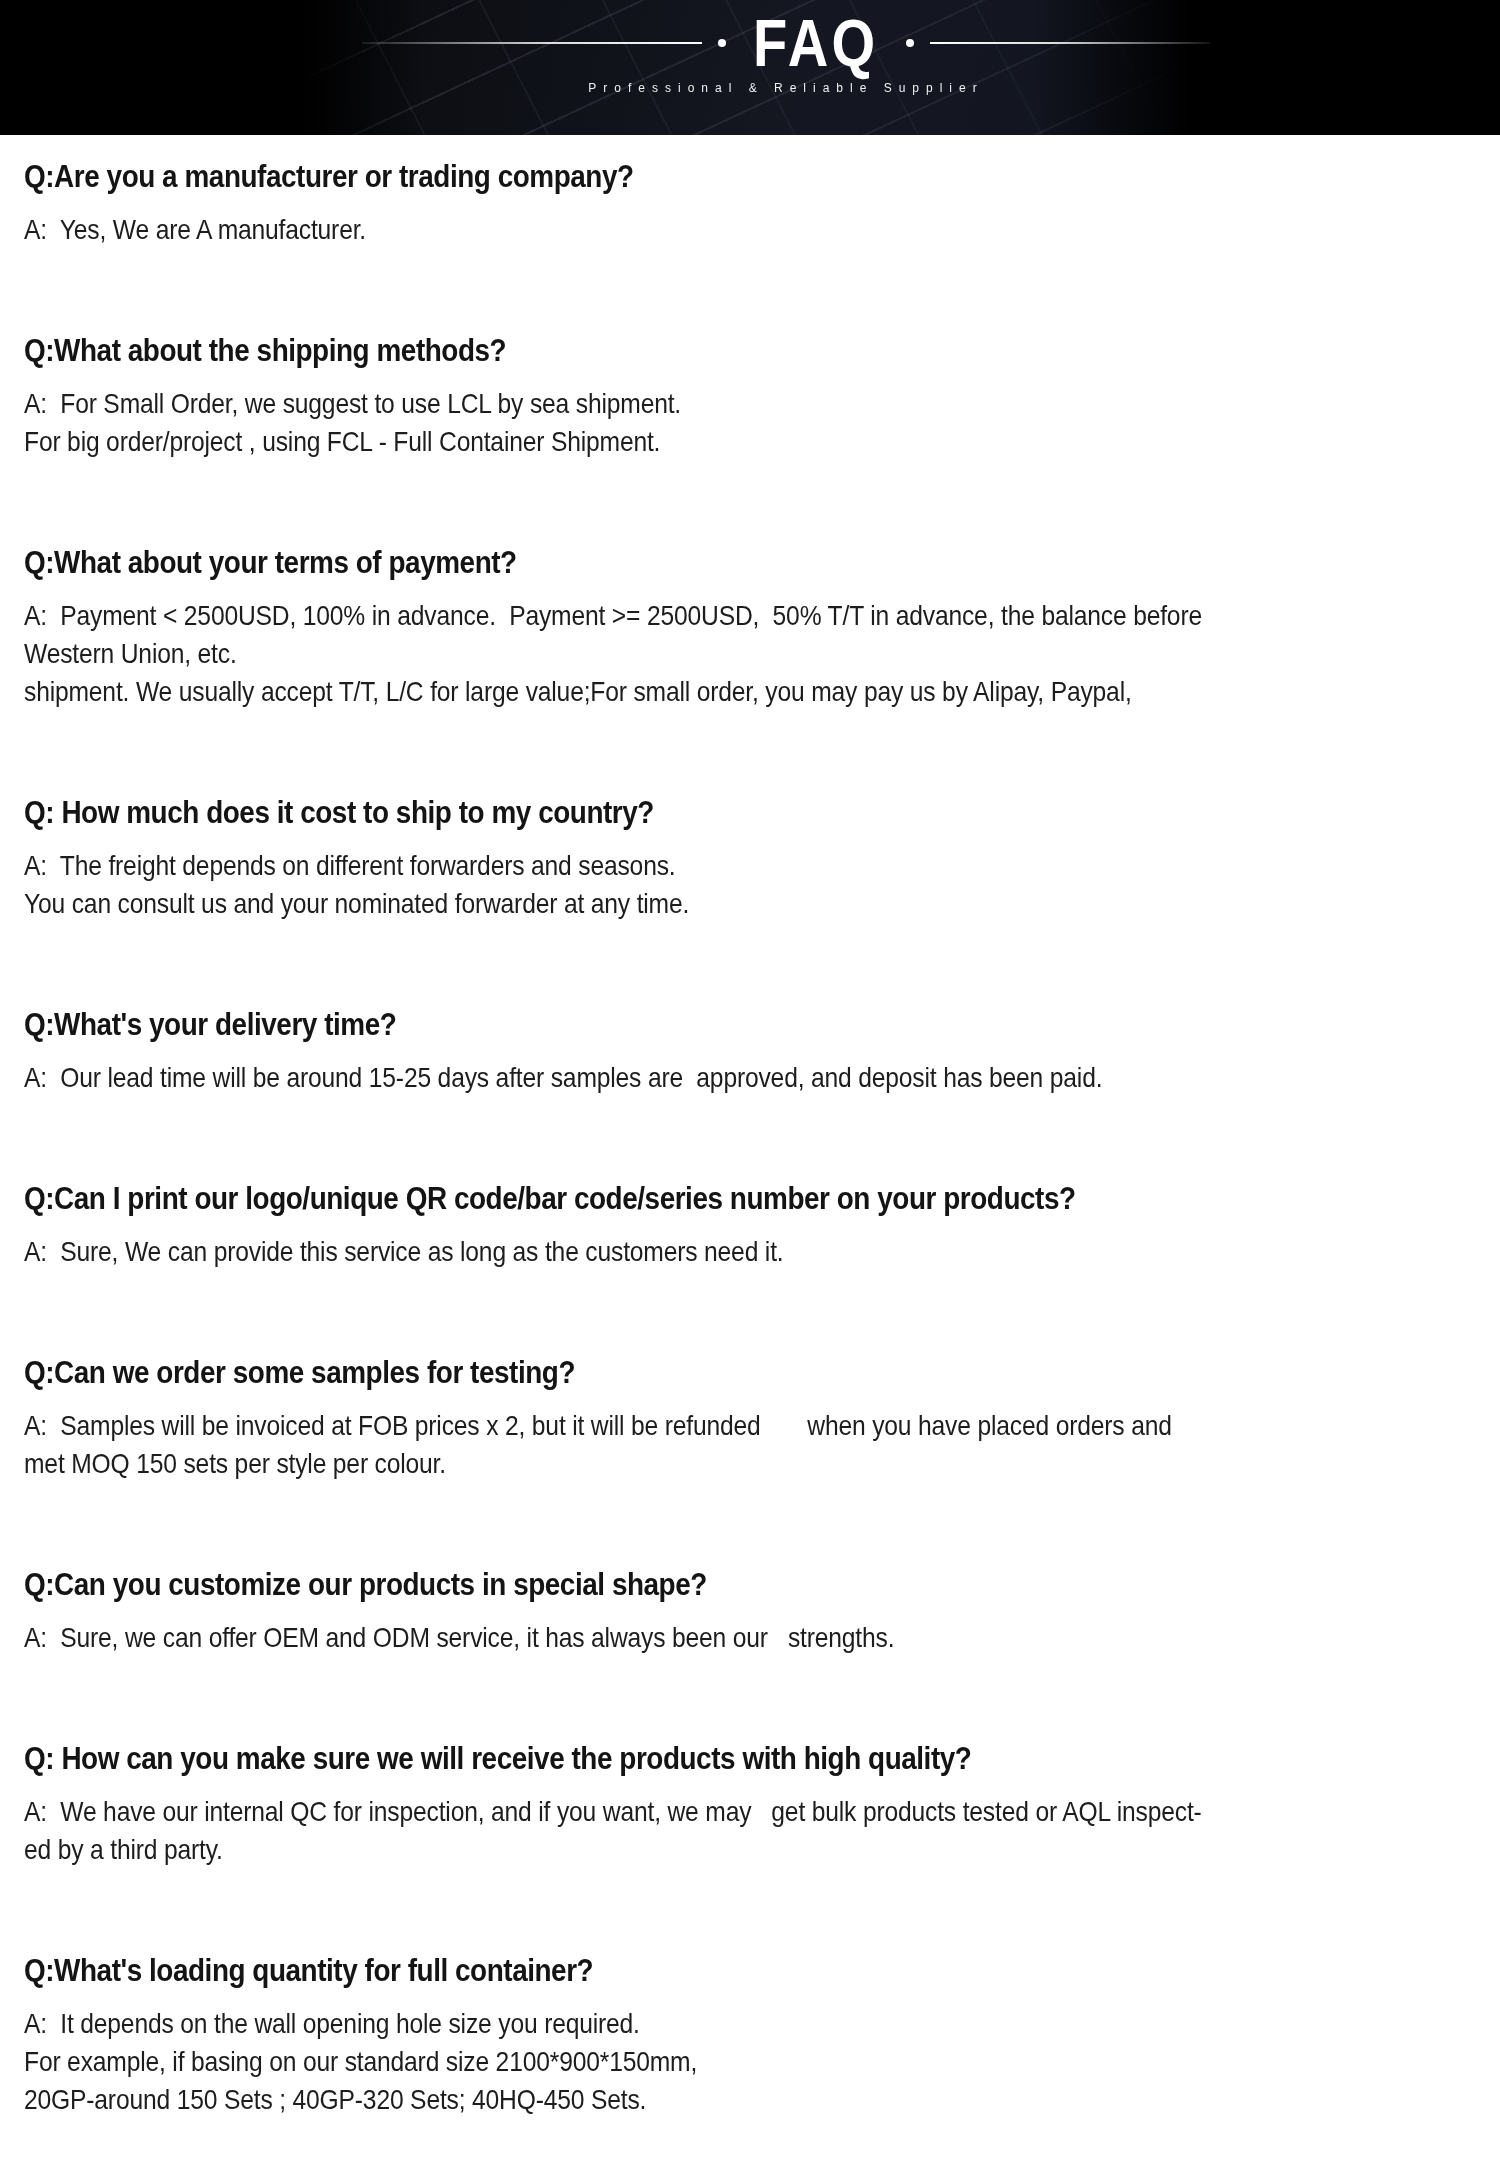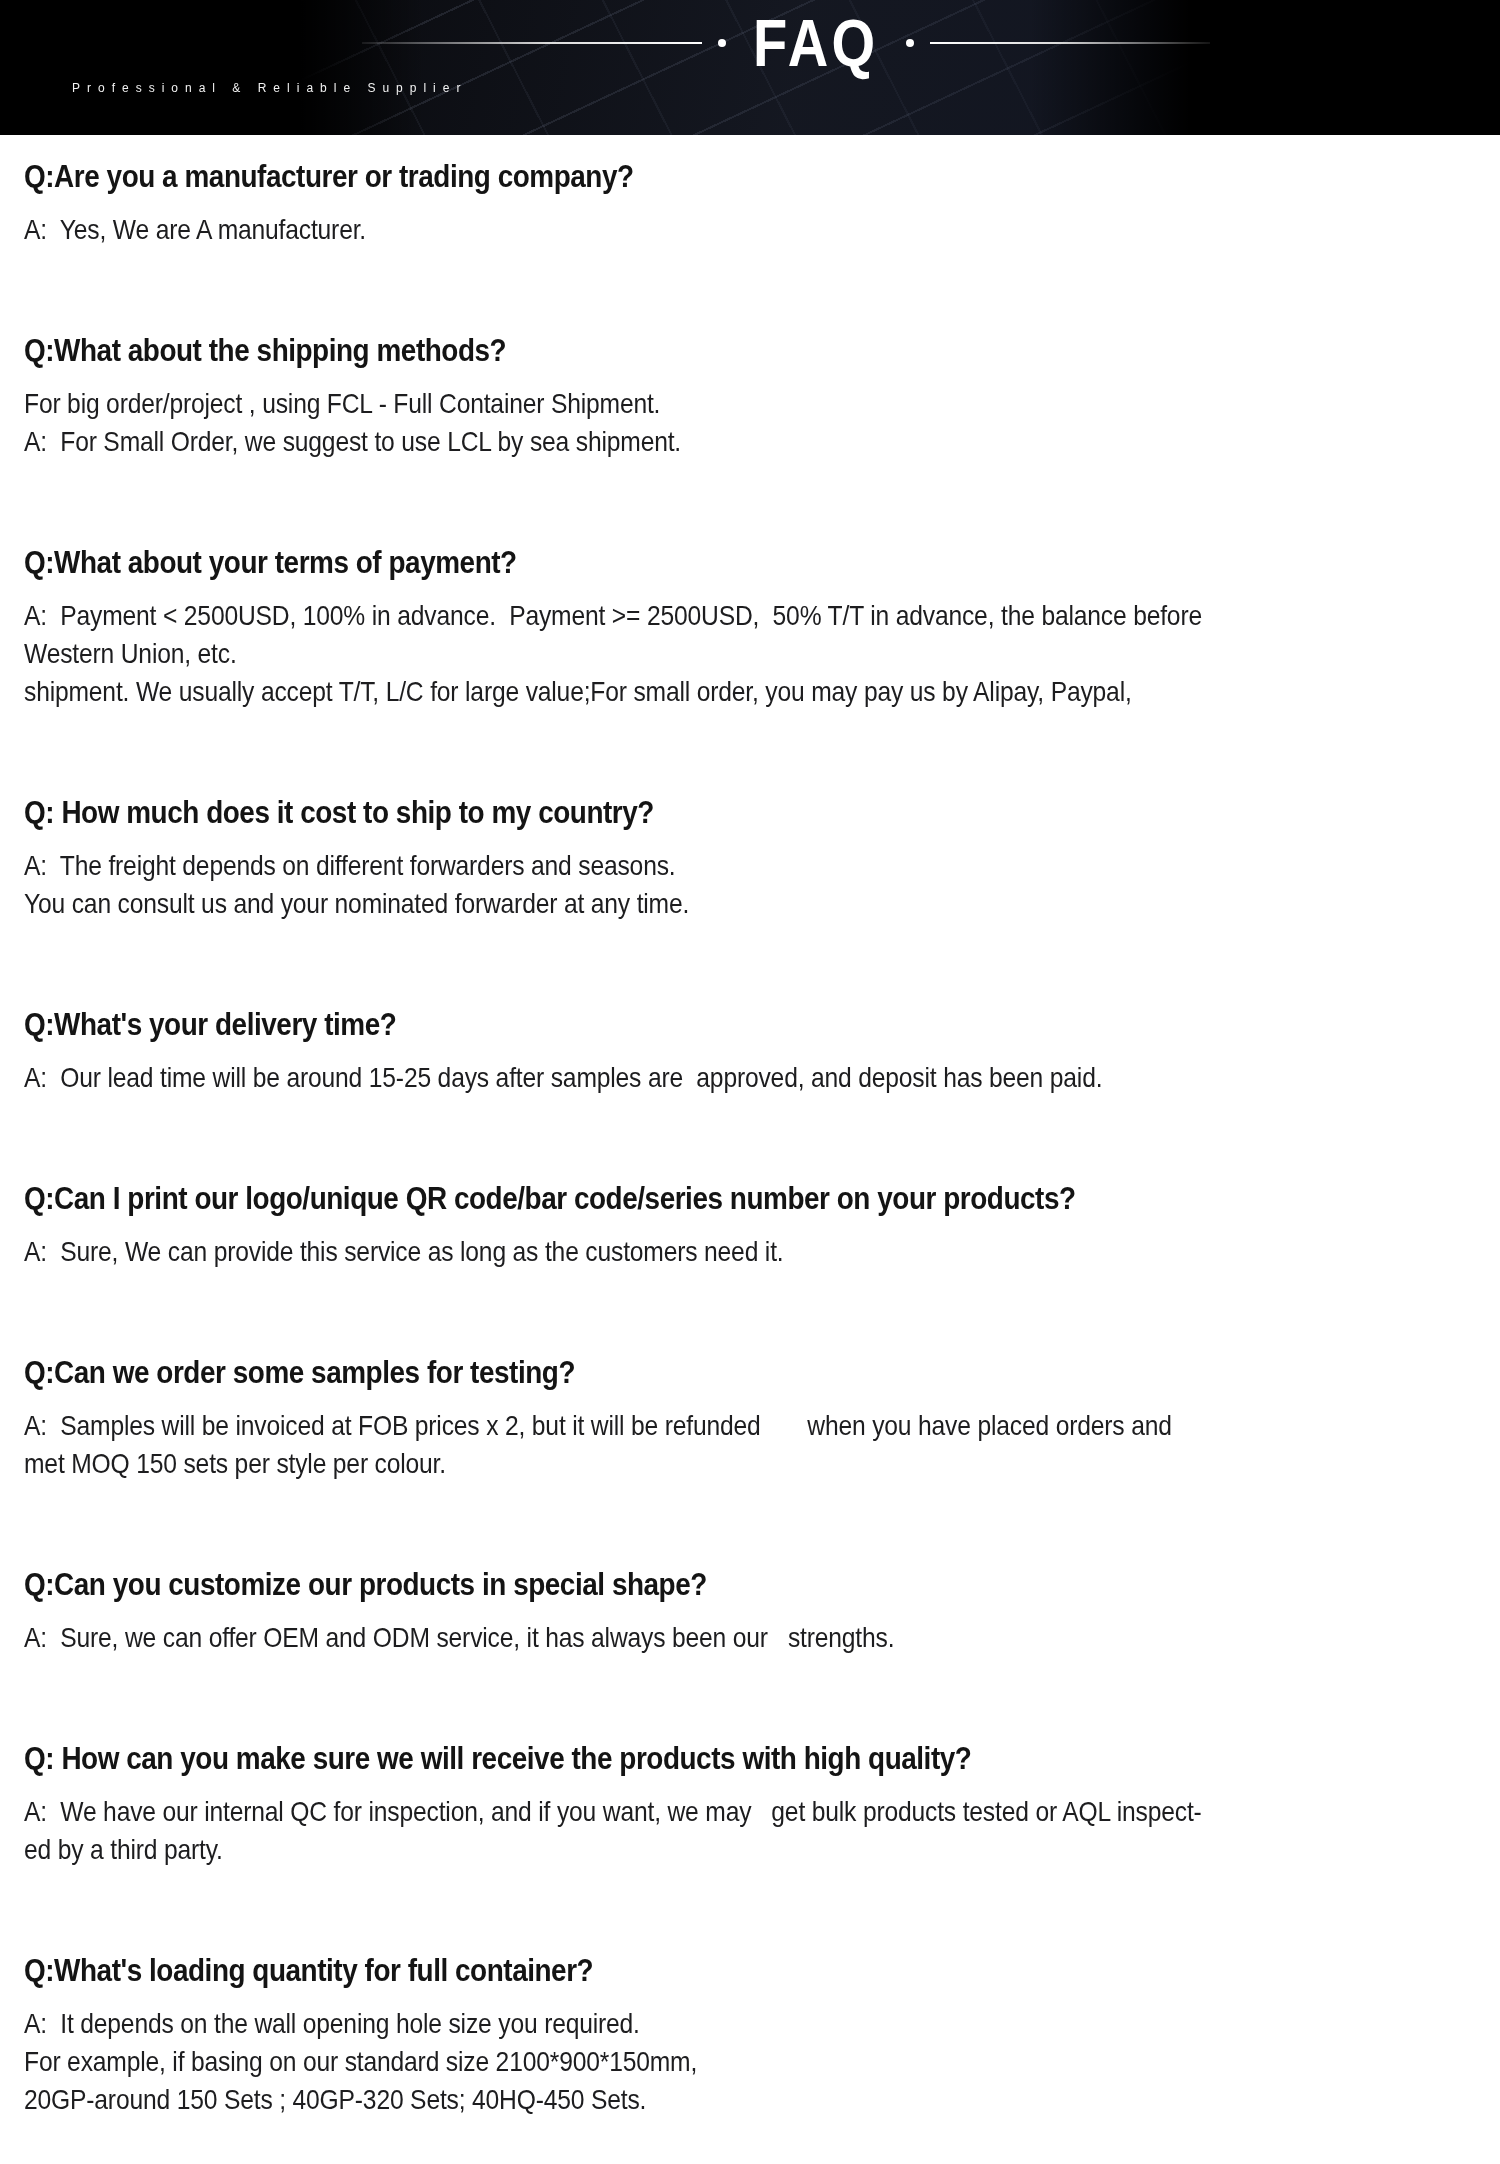--- a/index.html
+++ b/index.html
@@ -41,20 +41,21 @@
     position: absolute;
     inset: 0;
     background: linear-gradient(90deg, #000 0%, rgba(0,0,0,0) 14%, rgba(0,0,0,0) 82%, #000 100%);
   }
   .header-inner {
     position: relative;
     height: 100%;
     padding-left: 72px; 
     display: flex;
     flex-direction: column;
+    align-items: center;
   }
   .title-row {
     margin-top: 10px;
     height: 66px;
     display: flex;
     align-items: center;
     justify-content: center;
     gap: 16px;
   }
   .title-line {
@@ -145,22 +146,22 @@
     <section class="faq-item">
       <h2 class="q"><span class="cond">Q:Are you a manufacturer or trading company?</span></h2>
       <div class="a">
           <div class="a-line"><span class="cond">A:  Yes, We are A manufacturer.</span></div>
         </div>
     </section>
 
     <section class="faq-item">
       <h2 class="q"><span class="cond">Q:What about the shipping methods?</span></h2>
       <div class="a">
+          <div class="a-line"><span class="cond">A:  For Small Order, we suggest to use LCL by sea shipment.</span></div>
           <div class="a-line"><span class="cond">For big order/project , using FCL - Full Container Shipment.</span></div>
-          <div class="a-line"><span class="cond">A:  For Small Order, we suggest to use LCL by sea shipment.</span></div>
         </div>
     </section>
 
     <section class="faq-item">
       <h2 class="q"><span class="cond">Q:What about your terms of payment?</span></h2>
       <div class="a">
           <div class="a-line"><span class="cond">A:  Payment &lt; 2500USD, 100% in advance.  Payment &gt;= 2500USD,  50% T/T in advance, the balance before</span></div>
           <div class="a-line"><span class="cond">Western Union, etc.</span></div>
           <div class="a-line"><span class="cond">shipment. We usually accept T/T, L/C for large value;For small order, you may pay us by Alipay, Paypal,</span></div>
         </div>

